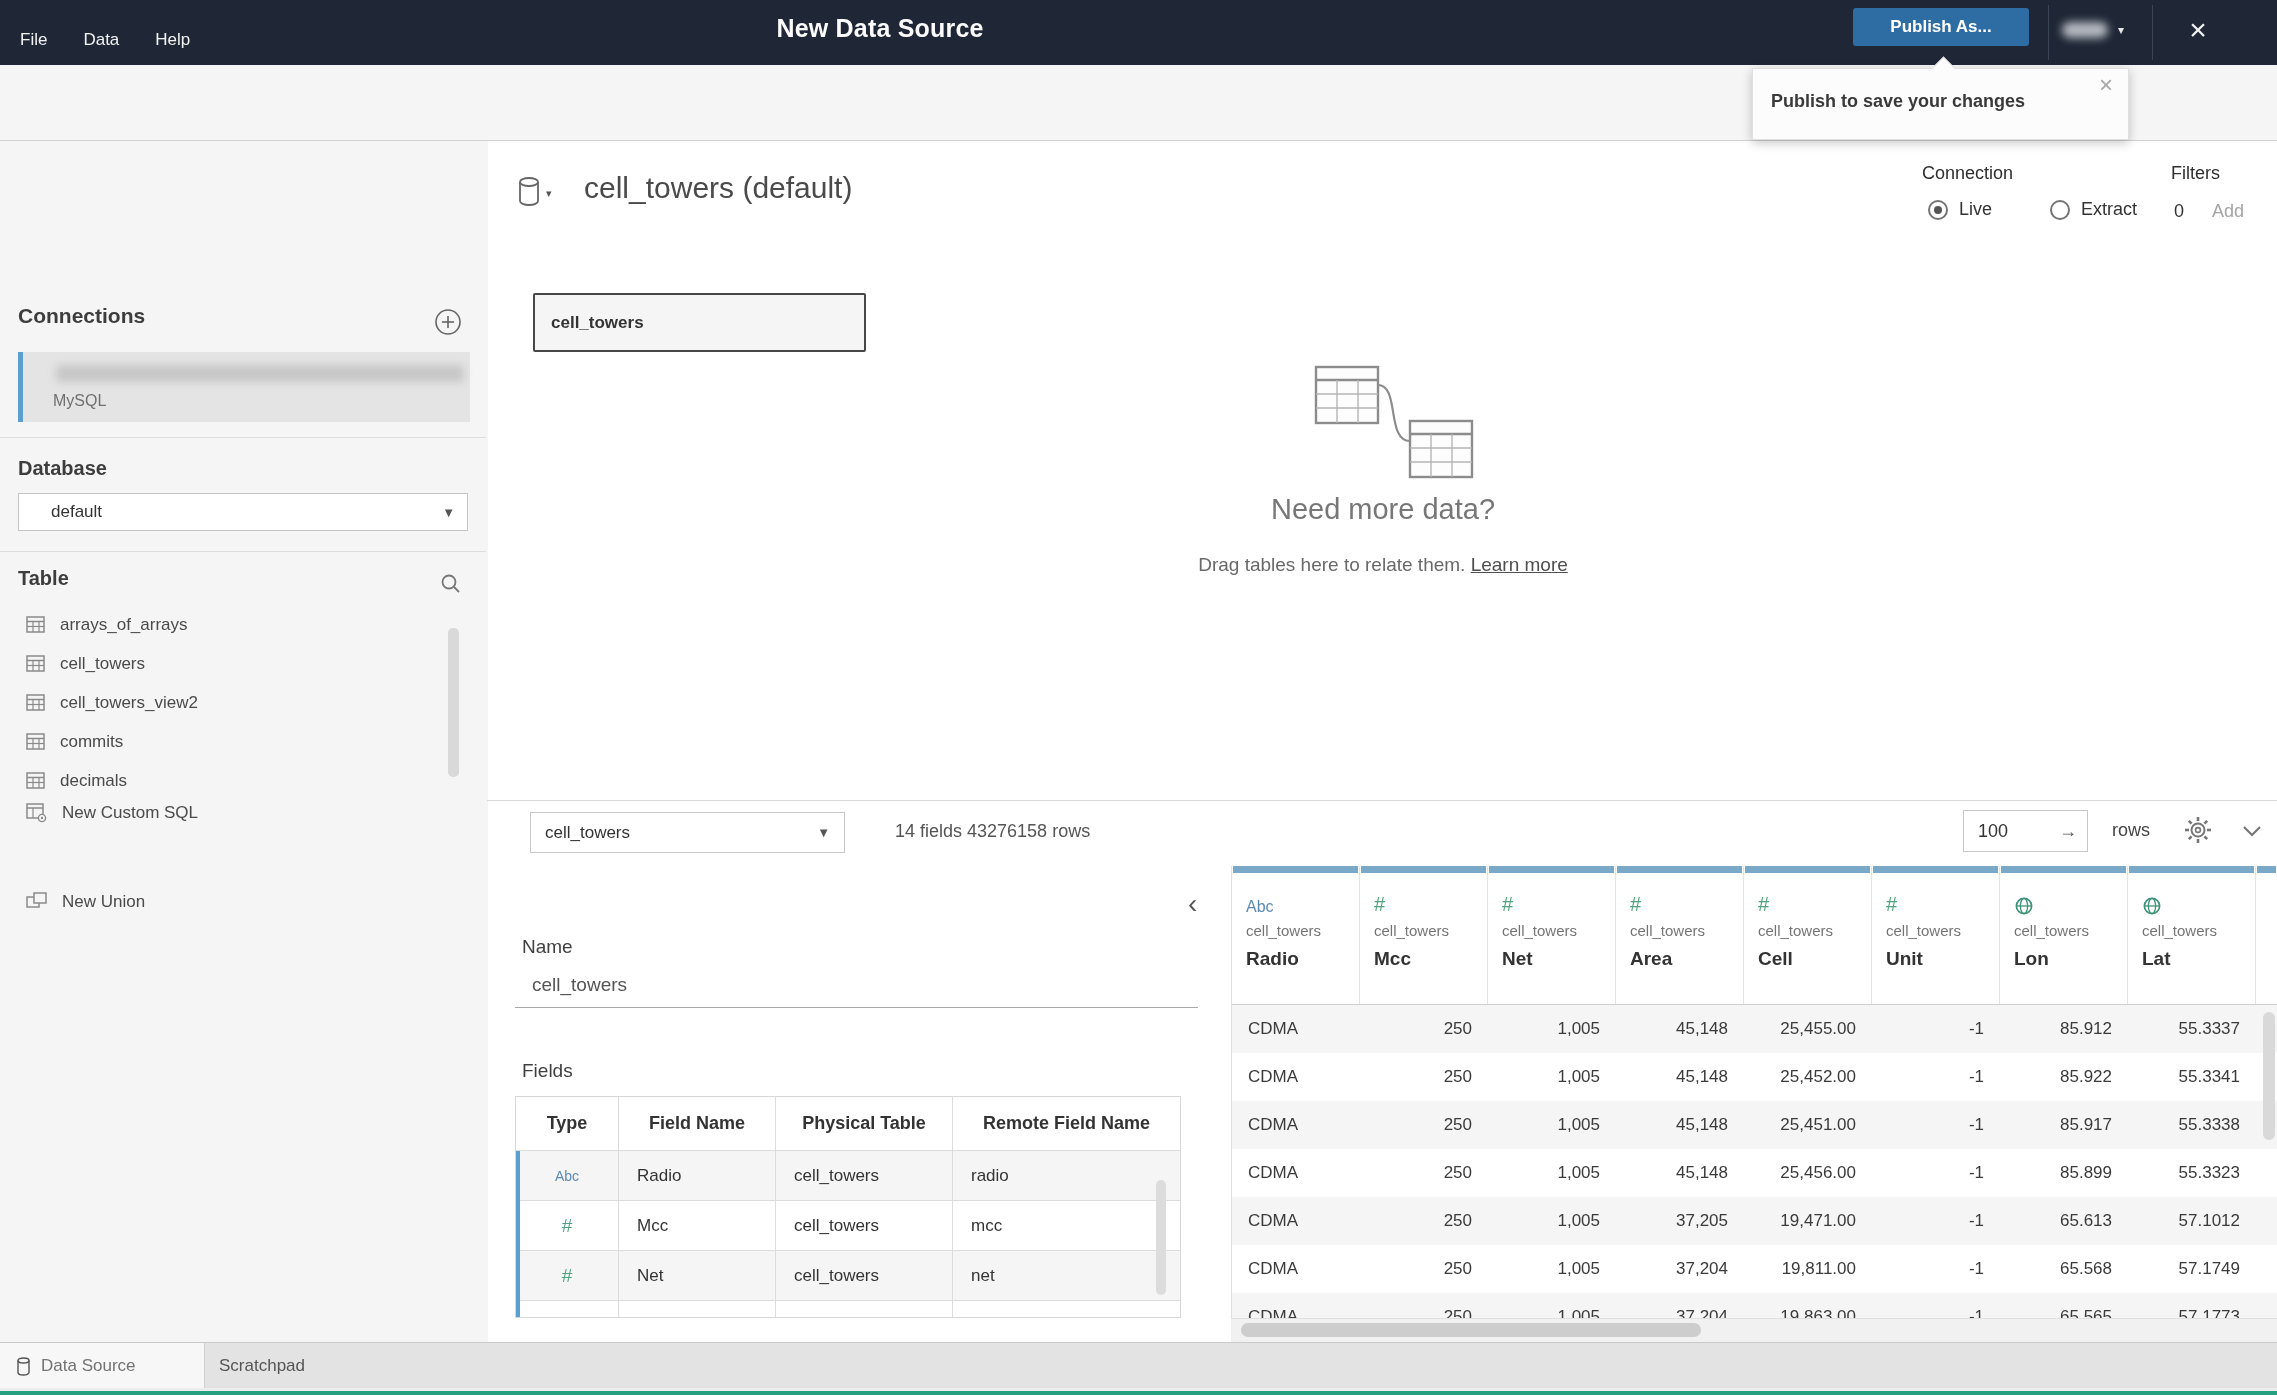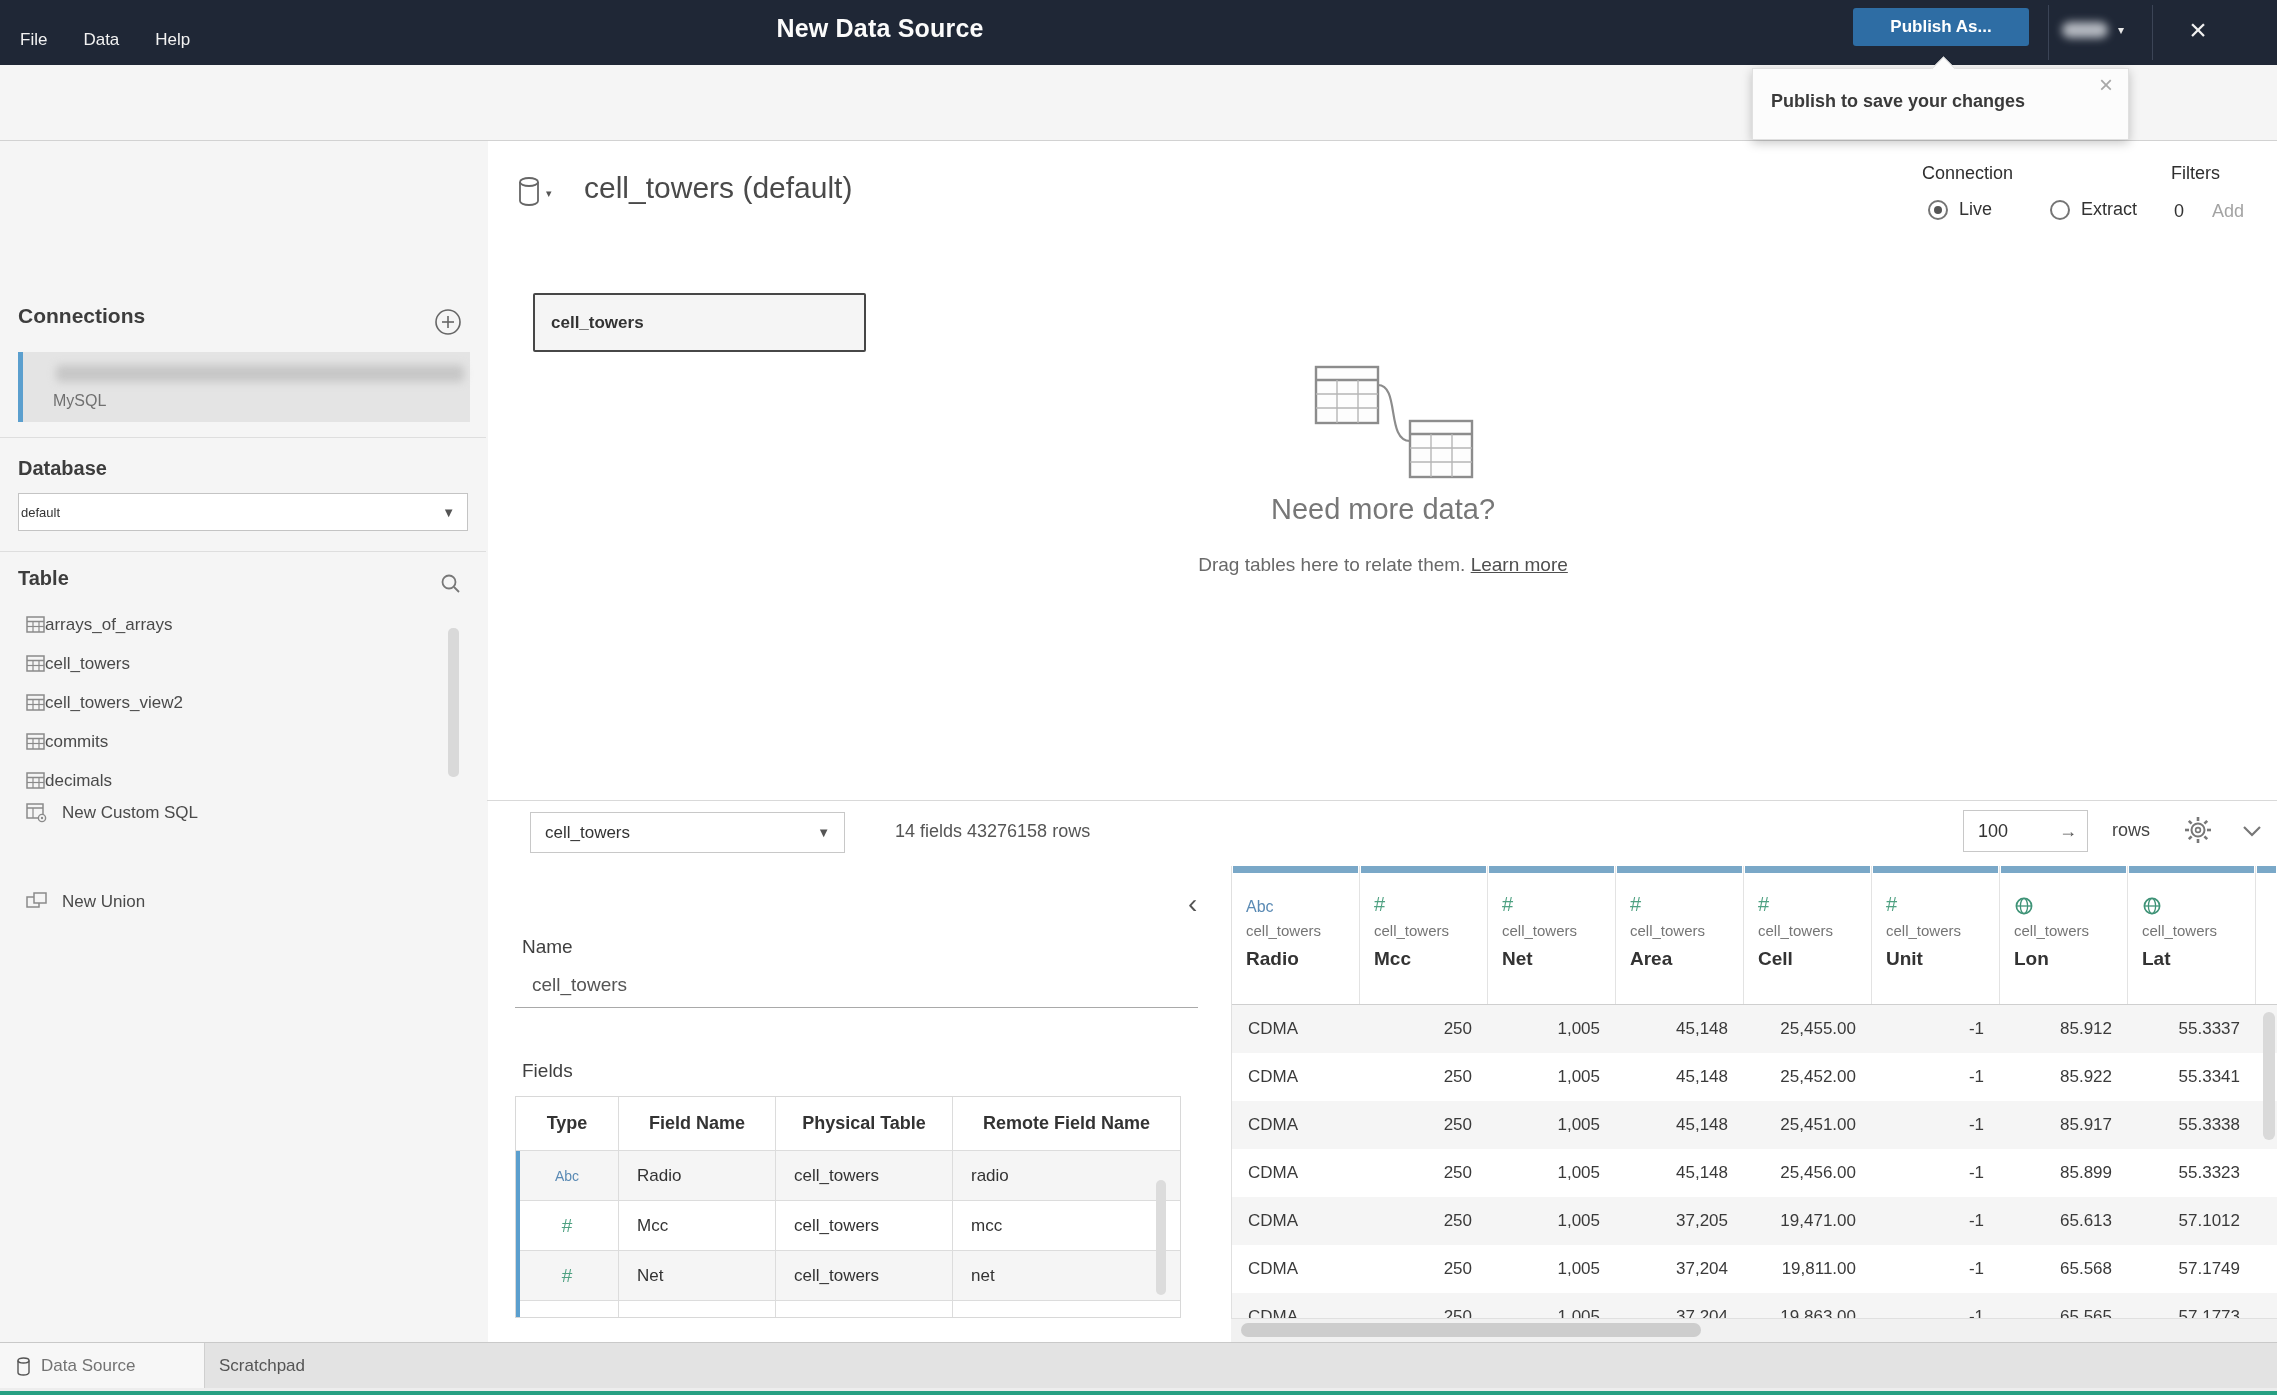--- a/index.html
+++ b/index.html
@@ -47,28 +47,28 @@
   #add-connection{position:absolute;left:434px;top:167px;width:28px;height:28px;}
   #connection-item{position:absolute;left:18px;top:211px;width:452px;height:70px;background:#e4e4e4;}
   #connection-item .selbar{position:absolute;left:0;top:0;width:5px;height:70px;background:#5b9fce;}
   #connection-blur{position:absolute;left:38px;top:13px;width:408px;height:17px;background:#bdbdbd;
       border-radius:4px;filter:blur(4px);opacity:.75;}
   #connection-type{position:absolute;left:35px;top:40px;font-size:16px;color:#707070;}
   .side-div{position:absolute;left:0;width:486px;height:1px;background:#dedede;}
   #database-label{position:absolute;left:18px;top:316px;font-size:20px;font-weight:700;color:#3d3d3d;}
   #database-select{position:absolute;left:18px;top:352px;width:450px;height:38px;background:#fff;
       border:1px solid #c4c4c4;box-sizing:border-box;display:flex;align-items:center;}
-  #database-select .val{margin-left:2px;font-size:13px;color:#333;}
+  #database-select .val{margin-left:32px;font-size:17px;color:#333;}
   #database-select .caret{margin-left:auto;margin-right:12px;color:#555;font-size:13px;}
   #table-label{position:absolute;left:18px;top:426px;font-size:20px;font-weight:700;color:#3d3d3d;}
   #table-search{position:absolute;left:440px;top:432px;width:22px;height:22px;}
   #table-list{position:absolute;left:0;top:464px;width:440px;}
   .table-item{height:39px;display:flex;align-items:center;}
   .table-item .ticon{margin-left:26px;width:19px;height:17px;flex:none;}
-  .table-item .tlabel{font-size:17px;color:#4a4a4a;}
+  .table-item .tlabel{margin-left:15px;font-size:17px;color:#4a4a4a;}
   #sidebar-scroll{position:absolute;left:448px;top:487px;width:11px;height:149px;background:#d9d9d9;border-radius:5px;}
   #new-custom-sql{position:absolute;left:0;top:652px;width:440px;height:39px;display:flex;align-items:center;}
   #new-union{position:absolute;left:0;top:741px;width:440px;height:39px;display:flex;align-items:center;}
   #new-custom-sql .ticon,#new-union .ticon{margin-left:26px;width:21px;height:19px;flex:none;}
   #new-custom-sql .tlabel,#new-union .tlabel{margin-left:15px;font-size:17px;color:#4a4a4a;}
 
   
   #canvas{position:absolute;left:488px;top:141px;width:1789px;height:660px;background:#fff;}
   #ds-icon{position:absolute;left:29px;top:36px;width:24px;height:28px;}
   #ds-icon-caret{position:absolute;left:58px;top:46px;font-size:11px;color:#555;}

